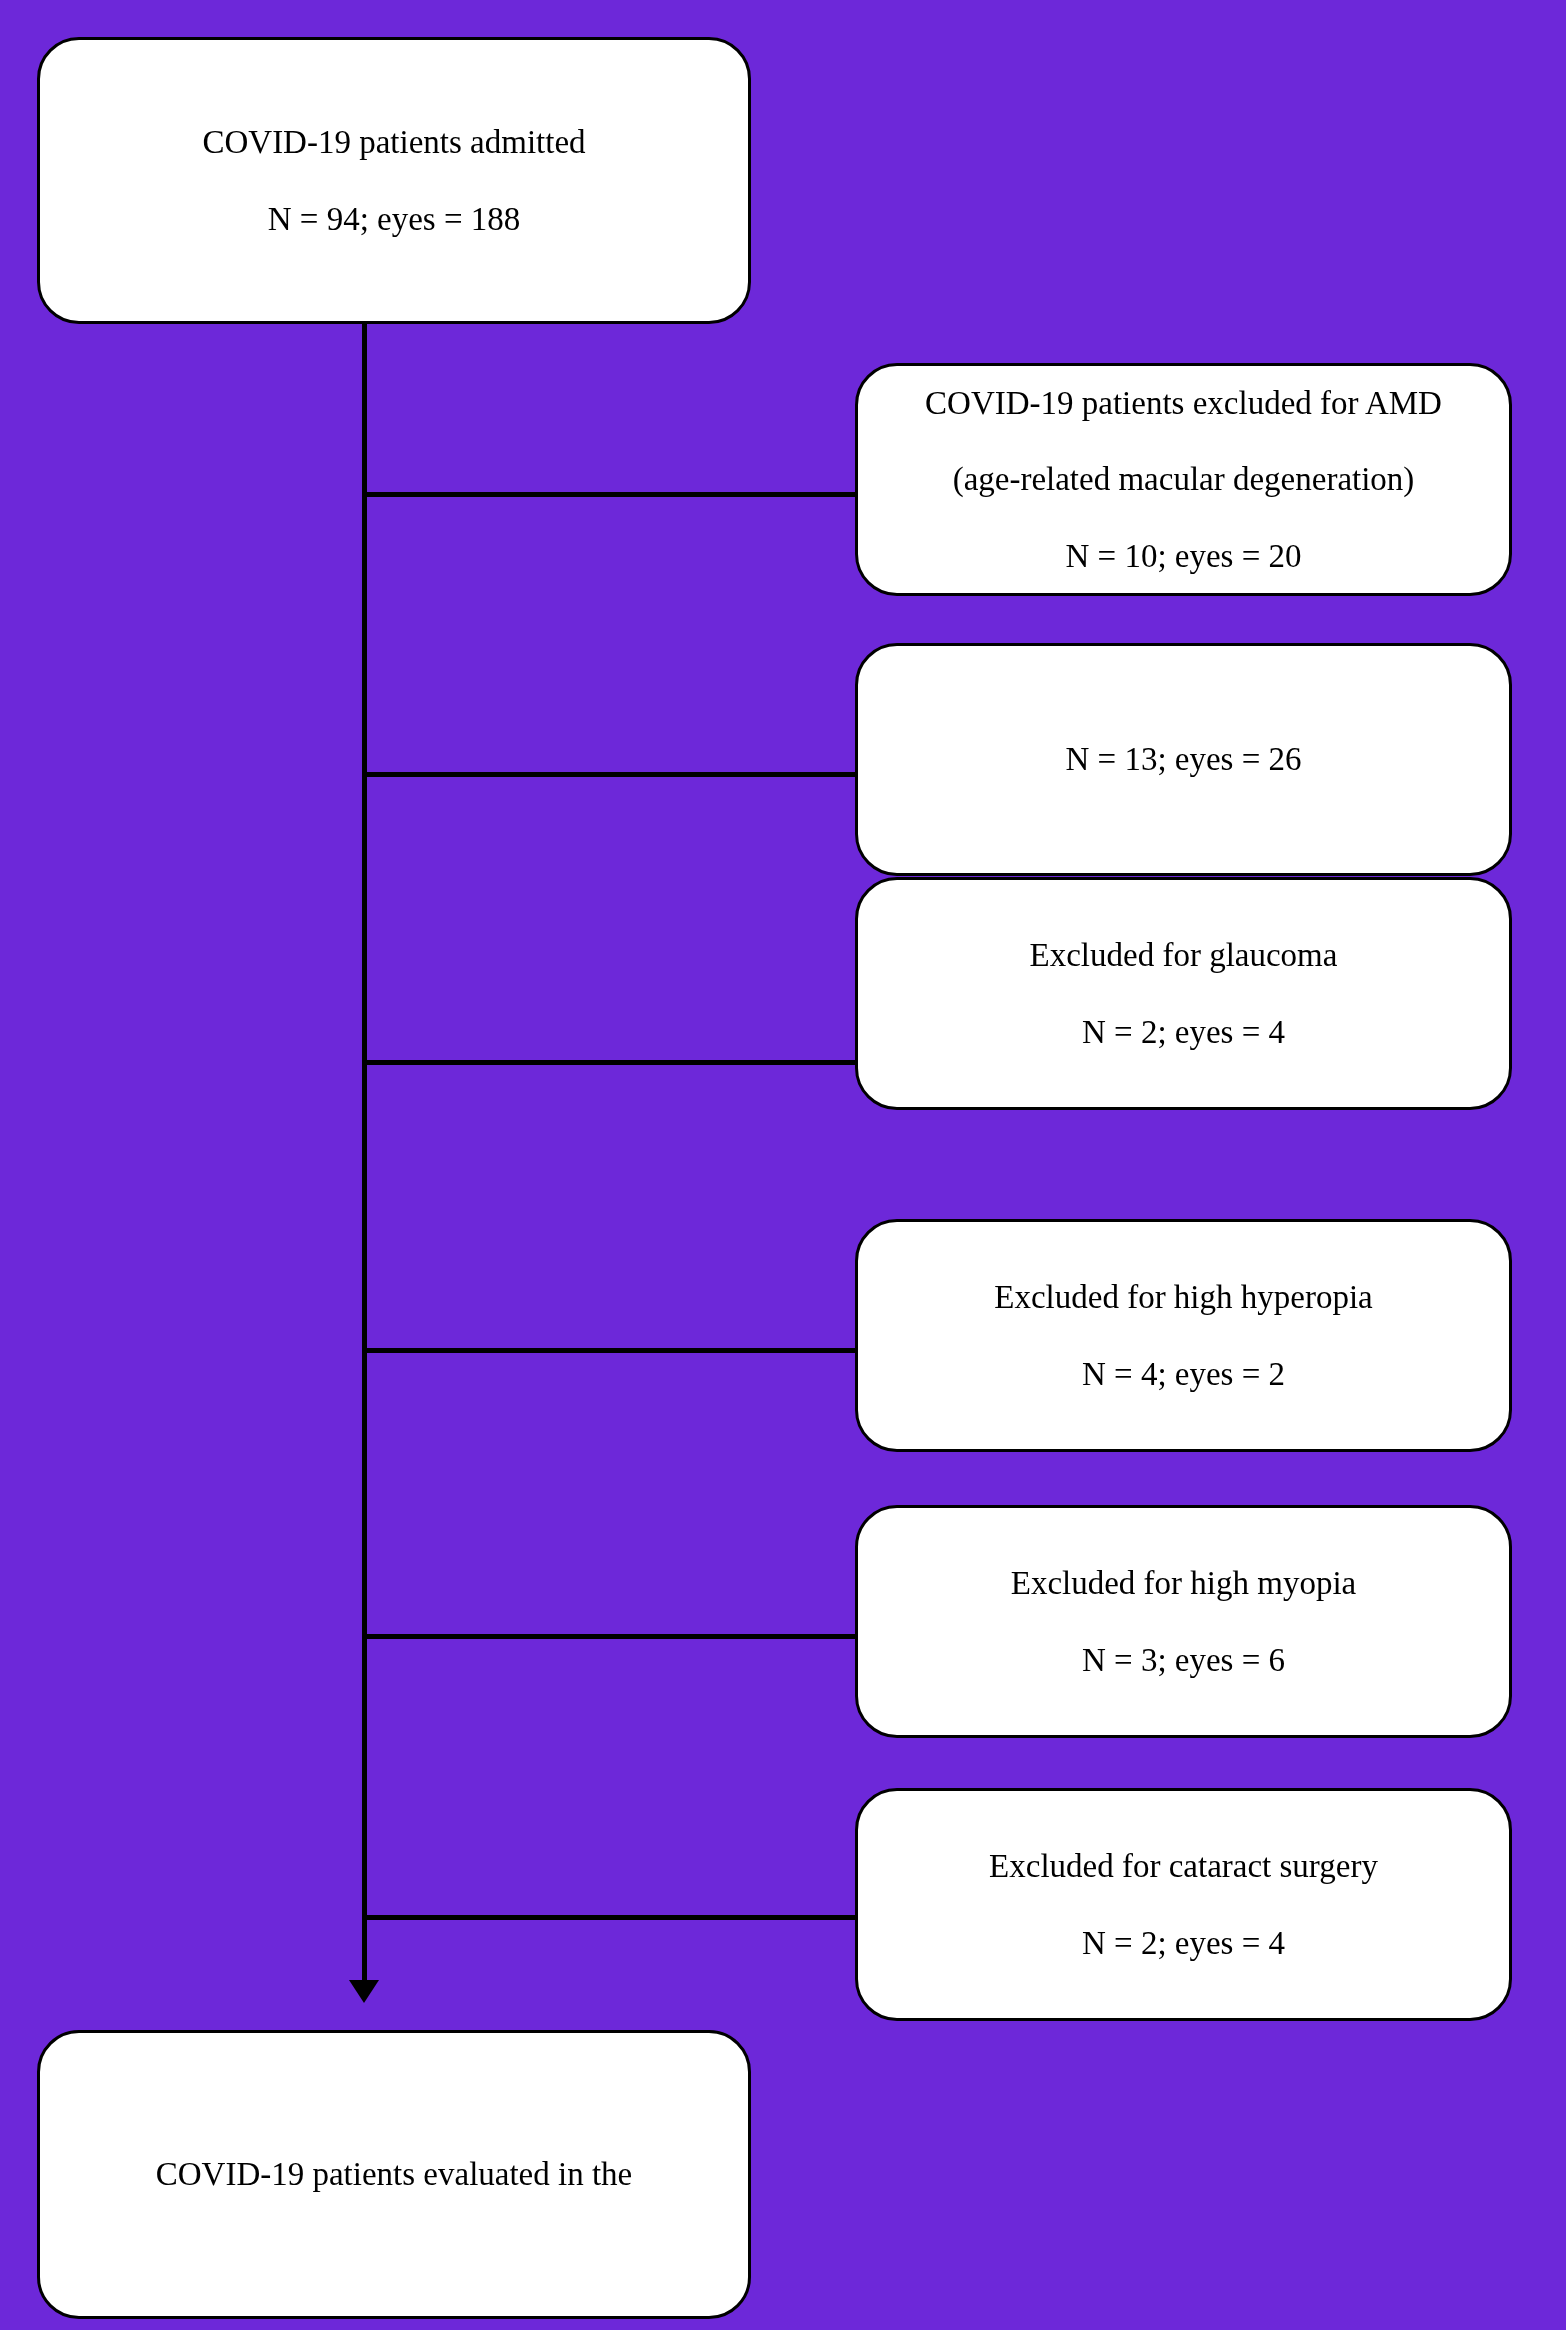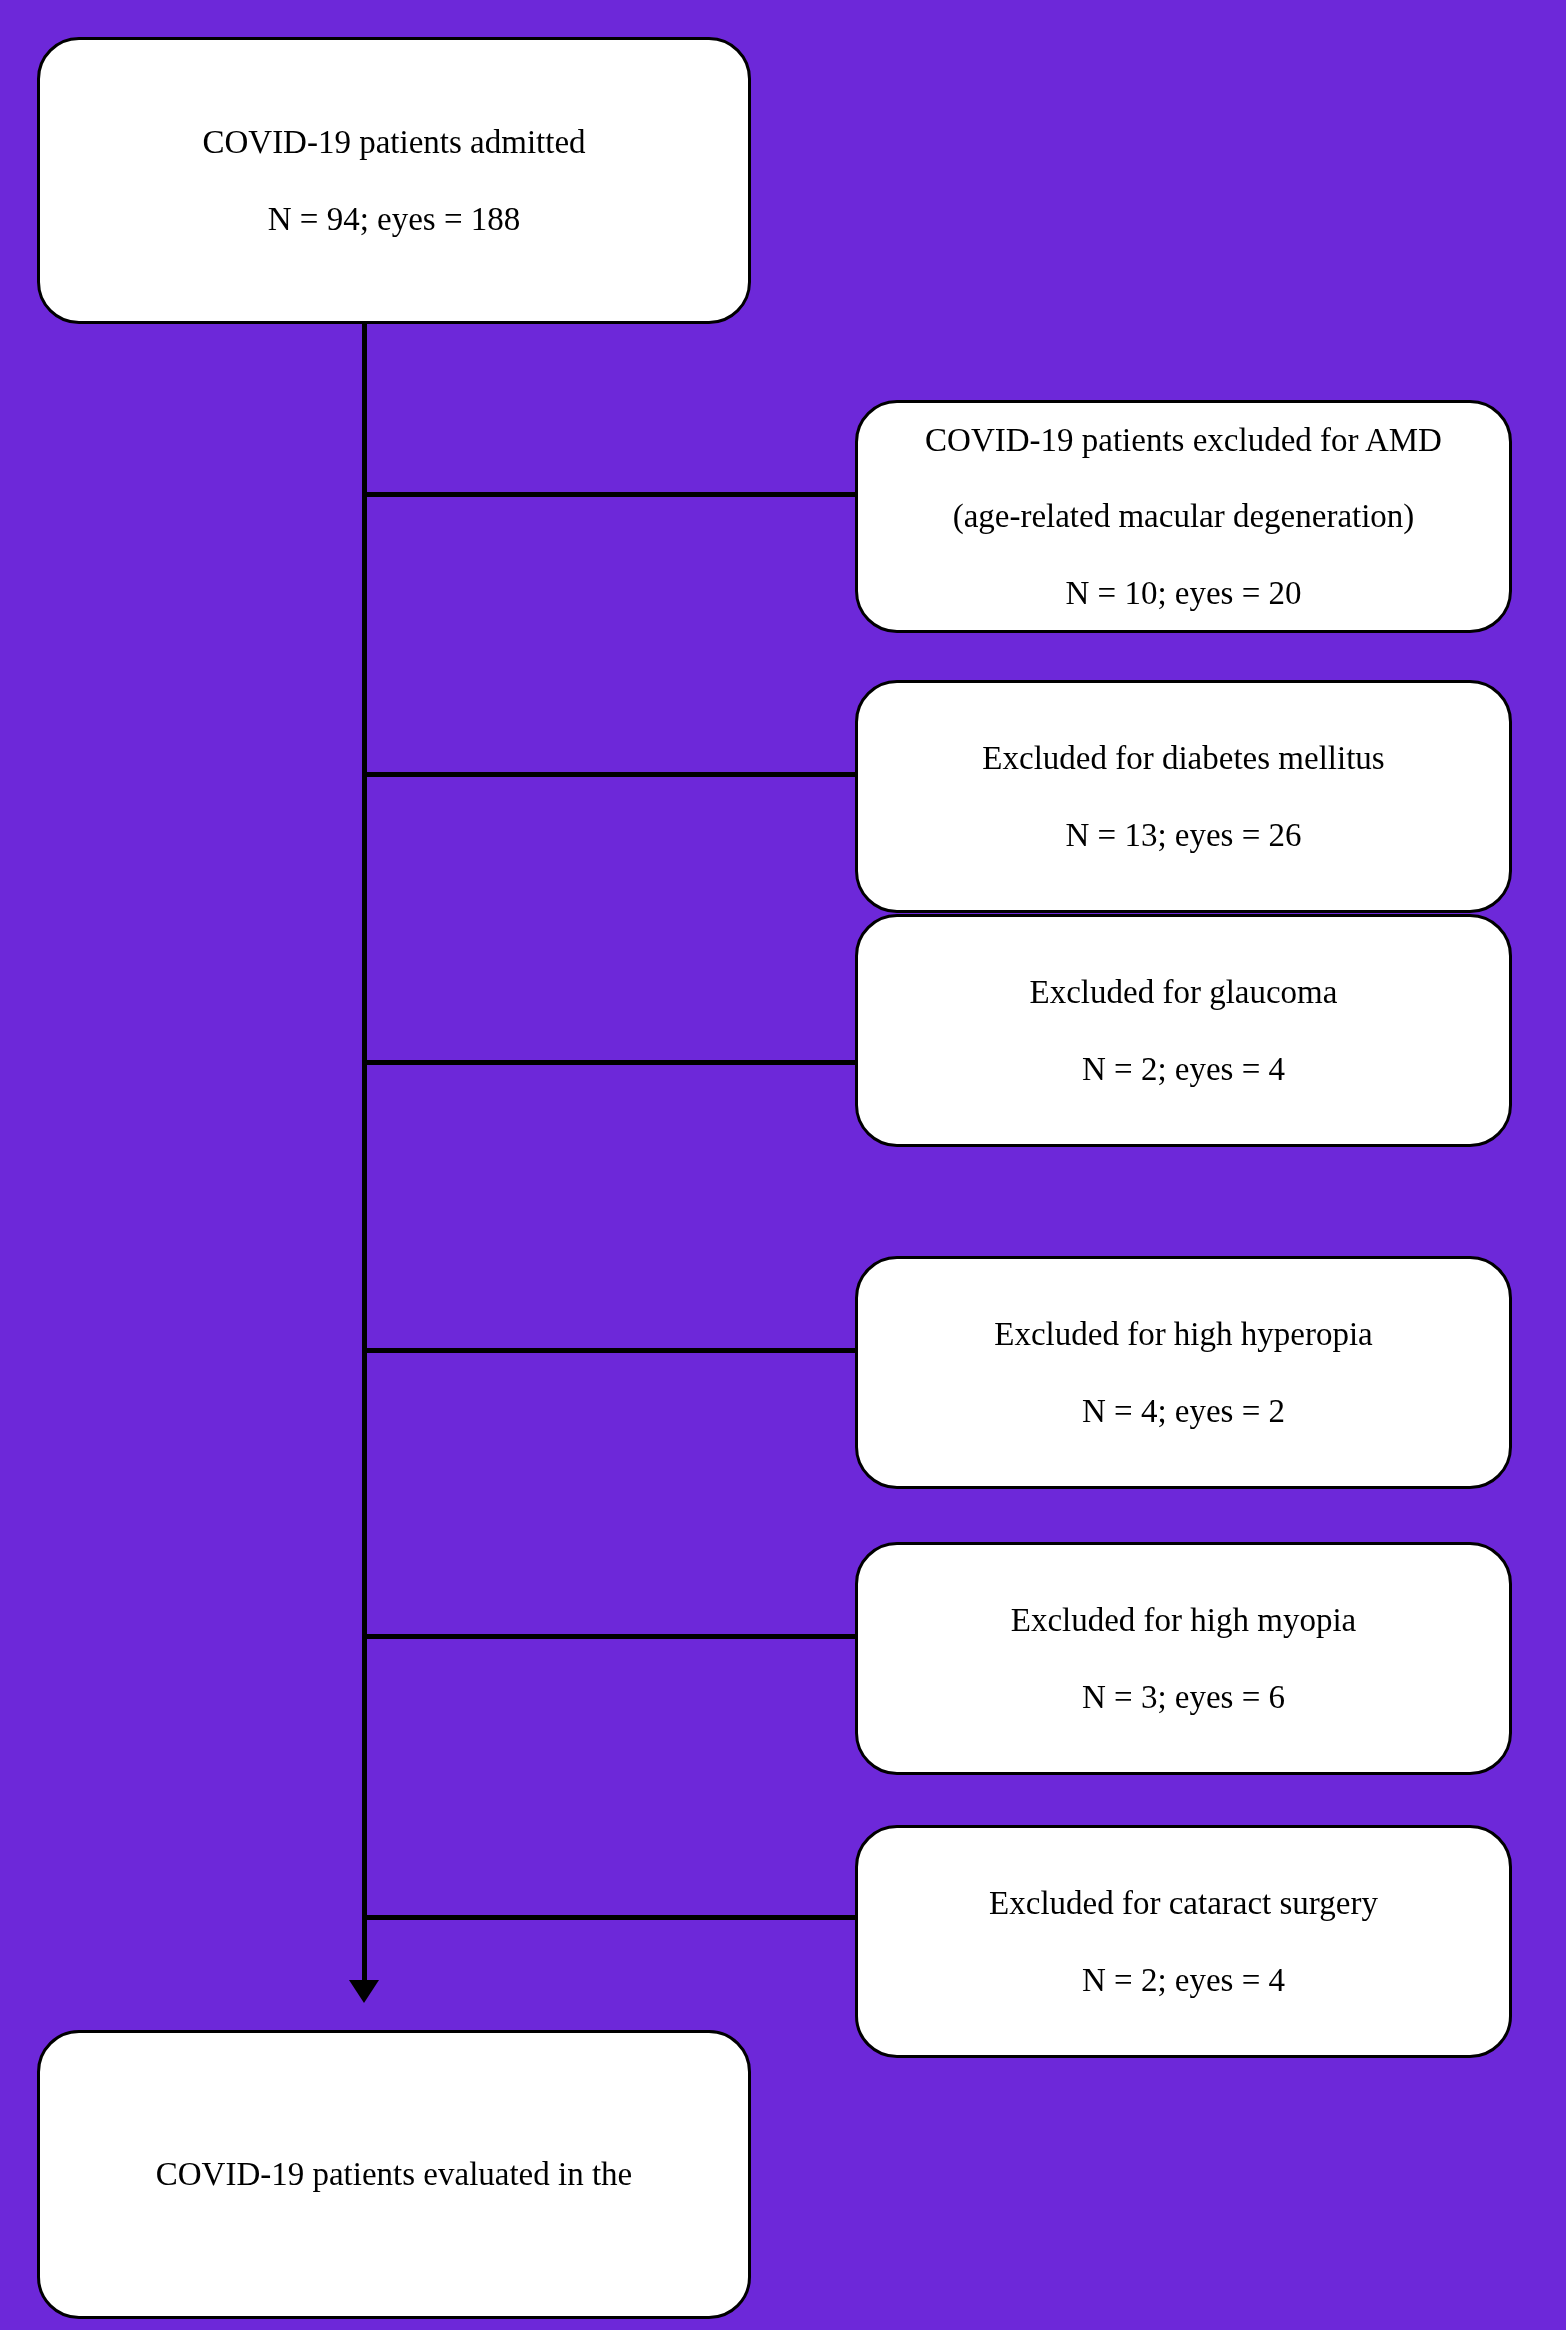--- a/index.html
+++ b/index.html
@@ -27,21 +27,21 @@
     align-items: center;
     text-align: center;
     font-size: 33px;
     line-height: 2.32;
   }
   .box .tline {
     white-space: nowrap;
   }
   .top-box    { left: 37px;   top: 37px;   width: 714px; height: 287px; }
   .bottom-box { left: 37px;   top: 2002px; width: 714px; height: 289px; margin-top: 28px; }
-  .rbox       { left: 855px; width: 657px; height: 233px; margin-top: 37px; }
+  .rbox       { left: 855px; width: 657px; height: 233px; }
   .r1 { top: 363px;  }
   .r2 { top: 643px;  }
   .r3 { top: 877px; }
   .r4 { top: 1219px; }
   .r5 { top: 1505px; }
   .r6 { top: 1788px; }
   .connector {
     position: absolute;
     background: #000000;
   }
@@ -83,21 +83,20 @@
     <div class="tline">N = 94; eyes = 188</div>
   </div>
 
   <div class="box rbox r1">
     <div class="tline">COVID-19 patients excluded for AMD</div>
     <div class="tline">(age-related macular degeneration)</div>
     <div class="tline">N = 10; eyes = 20</div>
   </div>
 
   <div class="box rbox r2">
-    <div class="tline">Excluded for diabetes mellitus</div>
     <div class="tline">N = 13; eyes = 26</div>
   </div>
 
   <div class="box rbox r3">
     <div class="tline">Excluded for glaucoma</div>
     <div class="tline">N = 2; eyes = 4</div>
   </div>
 
   <div class="box rbox r4">
     <div class="tline">Excluded for high hyperopia</div>

